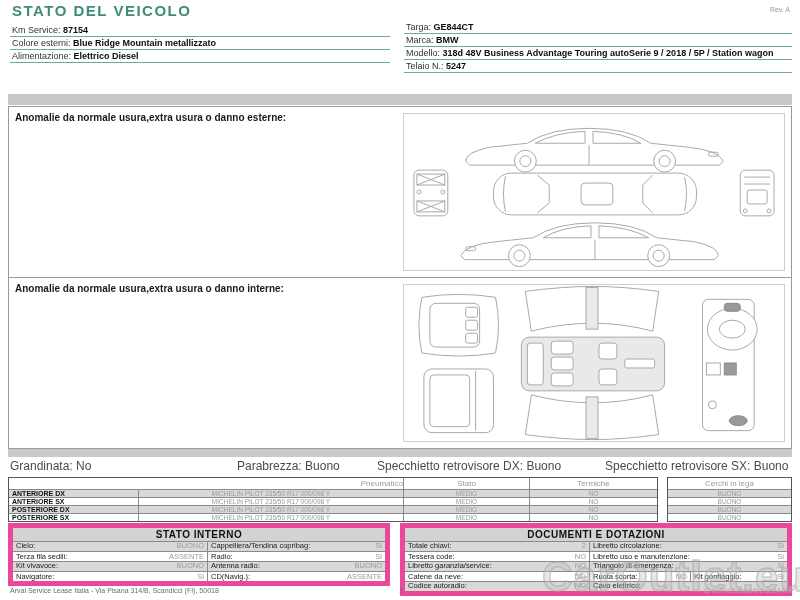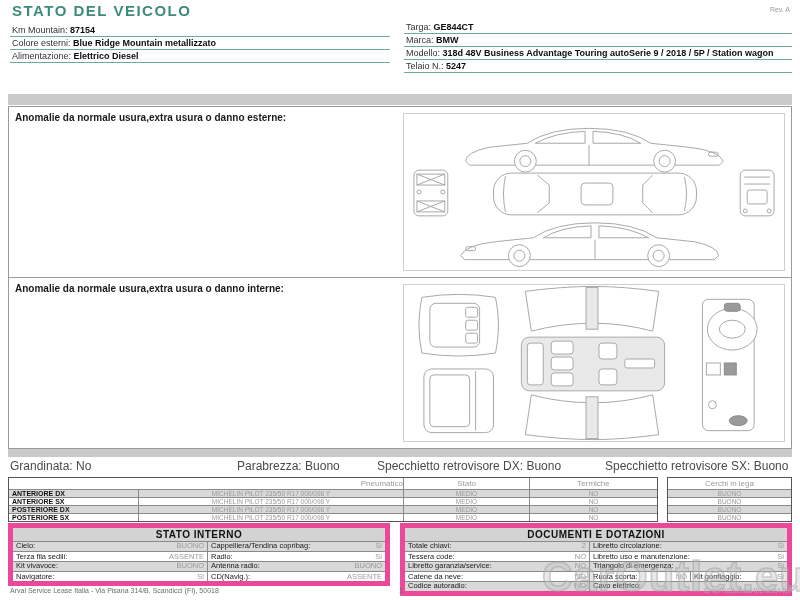--- a/index.html
+++ b/index.html
@@ -88,21 +88,21 @@
 </style>
 </head>
 <body>
 
 <div class="page">
 
   <h1 class="title">STATO DEL VEICOLO</h1>
   <div class="rev">Rev. A</div>
 
   <div class="hdr-left">
-    <div class="irow"><span>Km Mountain:</span> <b>87154</b></div>
+    <div class="irow"><span>Km Service:</span> <b>87154</b></div>
     <div class="irow"><span>Colore esterni:</span> <b>Blue Ridge Mountain metallizzato</b></div>
     <div class="irow"><span>Alimentazione:</span> <b>Elettrico Diesel</b></div>
   </div>
 
   <div class="hdr-right">
     <div class="irow"><span>Targa:</span> <b>GE844CT</b></div>
     <div class="irow"><span>Marca:</span> <b>BMW</b></div>
     <div class="irow"><span>Modello:</span> <b>318d 48V Business Advantage Touring autoSerie 9 / 2018 / 5P / Station wagon</b></div>
     <div class="irow"><span>Telaio N.:</span> <b>5247</b></div>
   </div>

